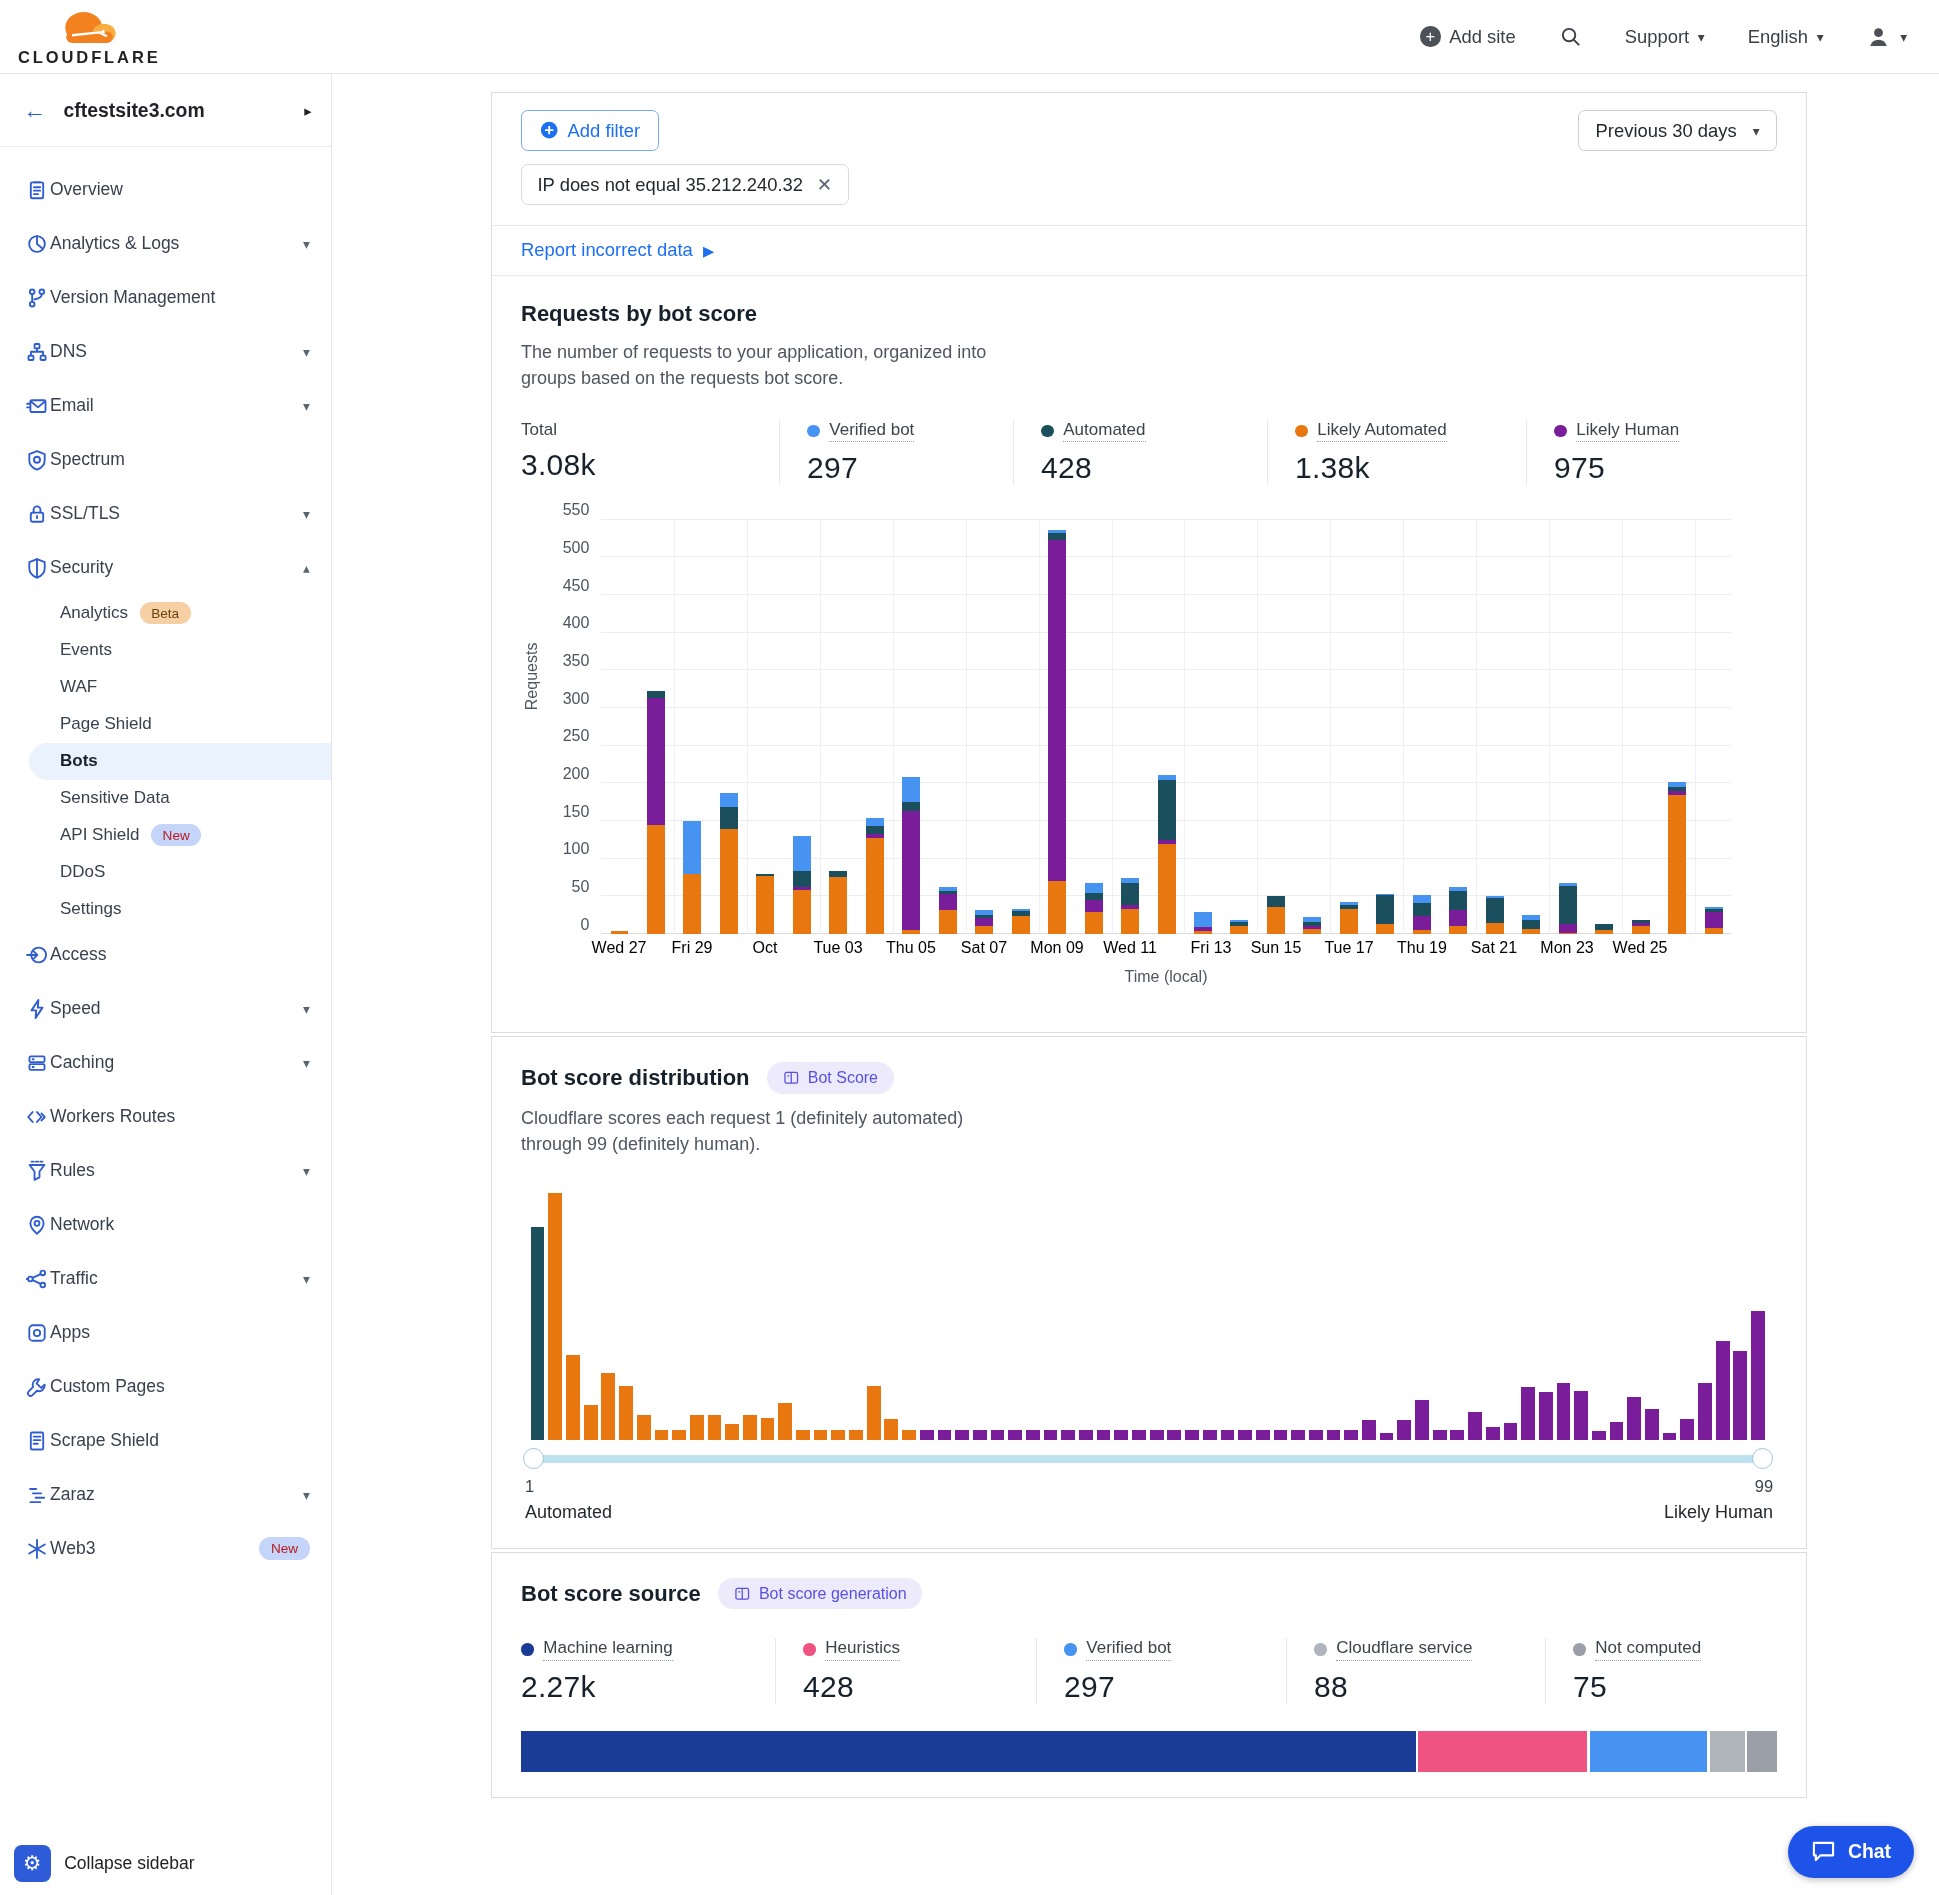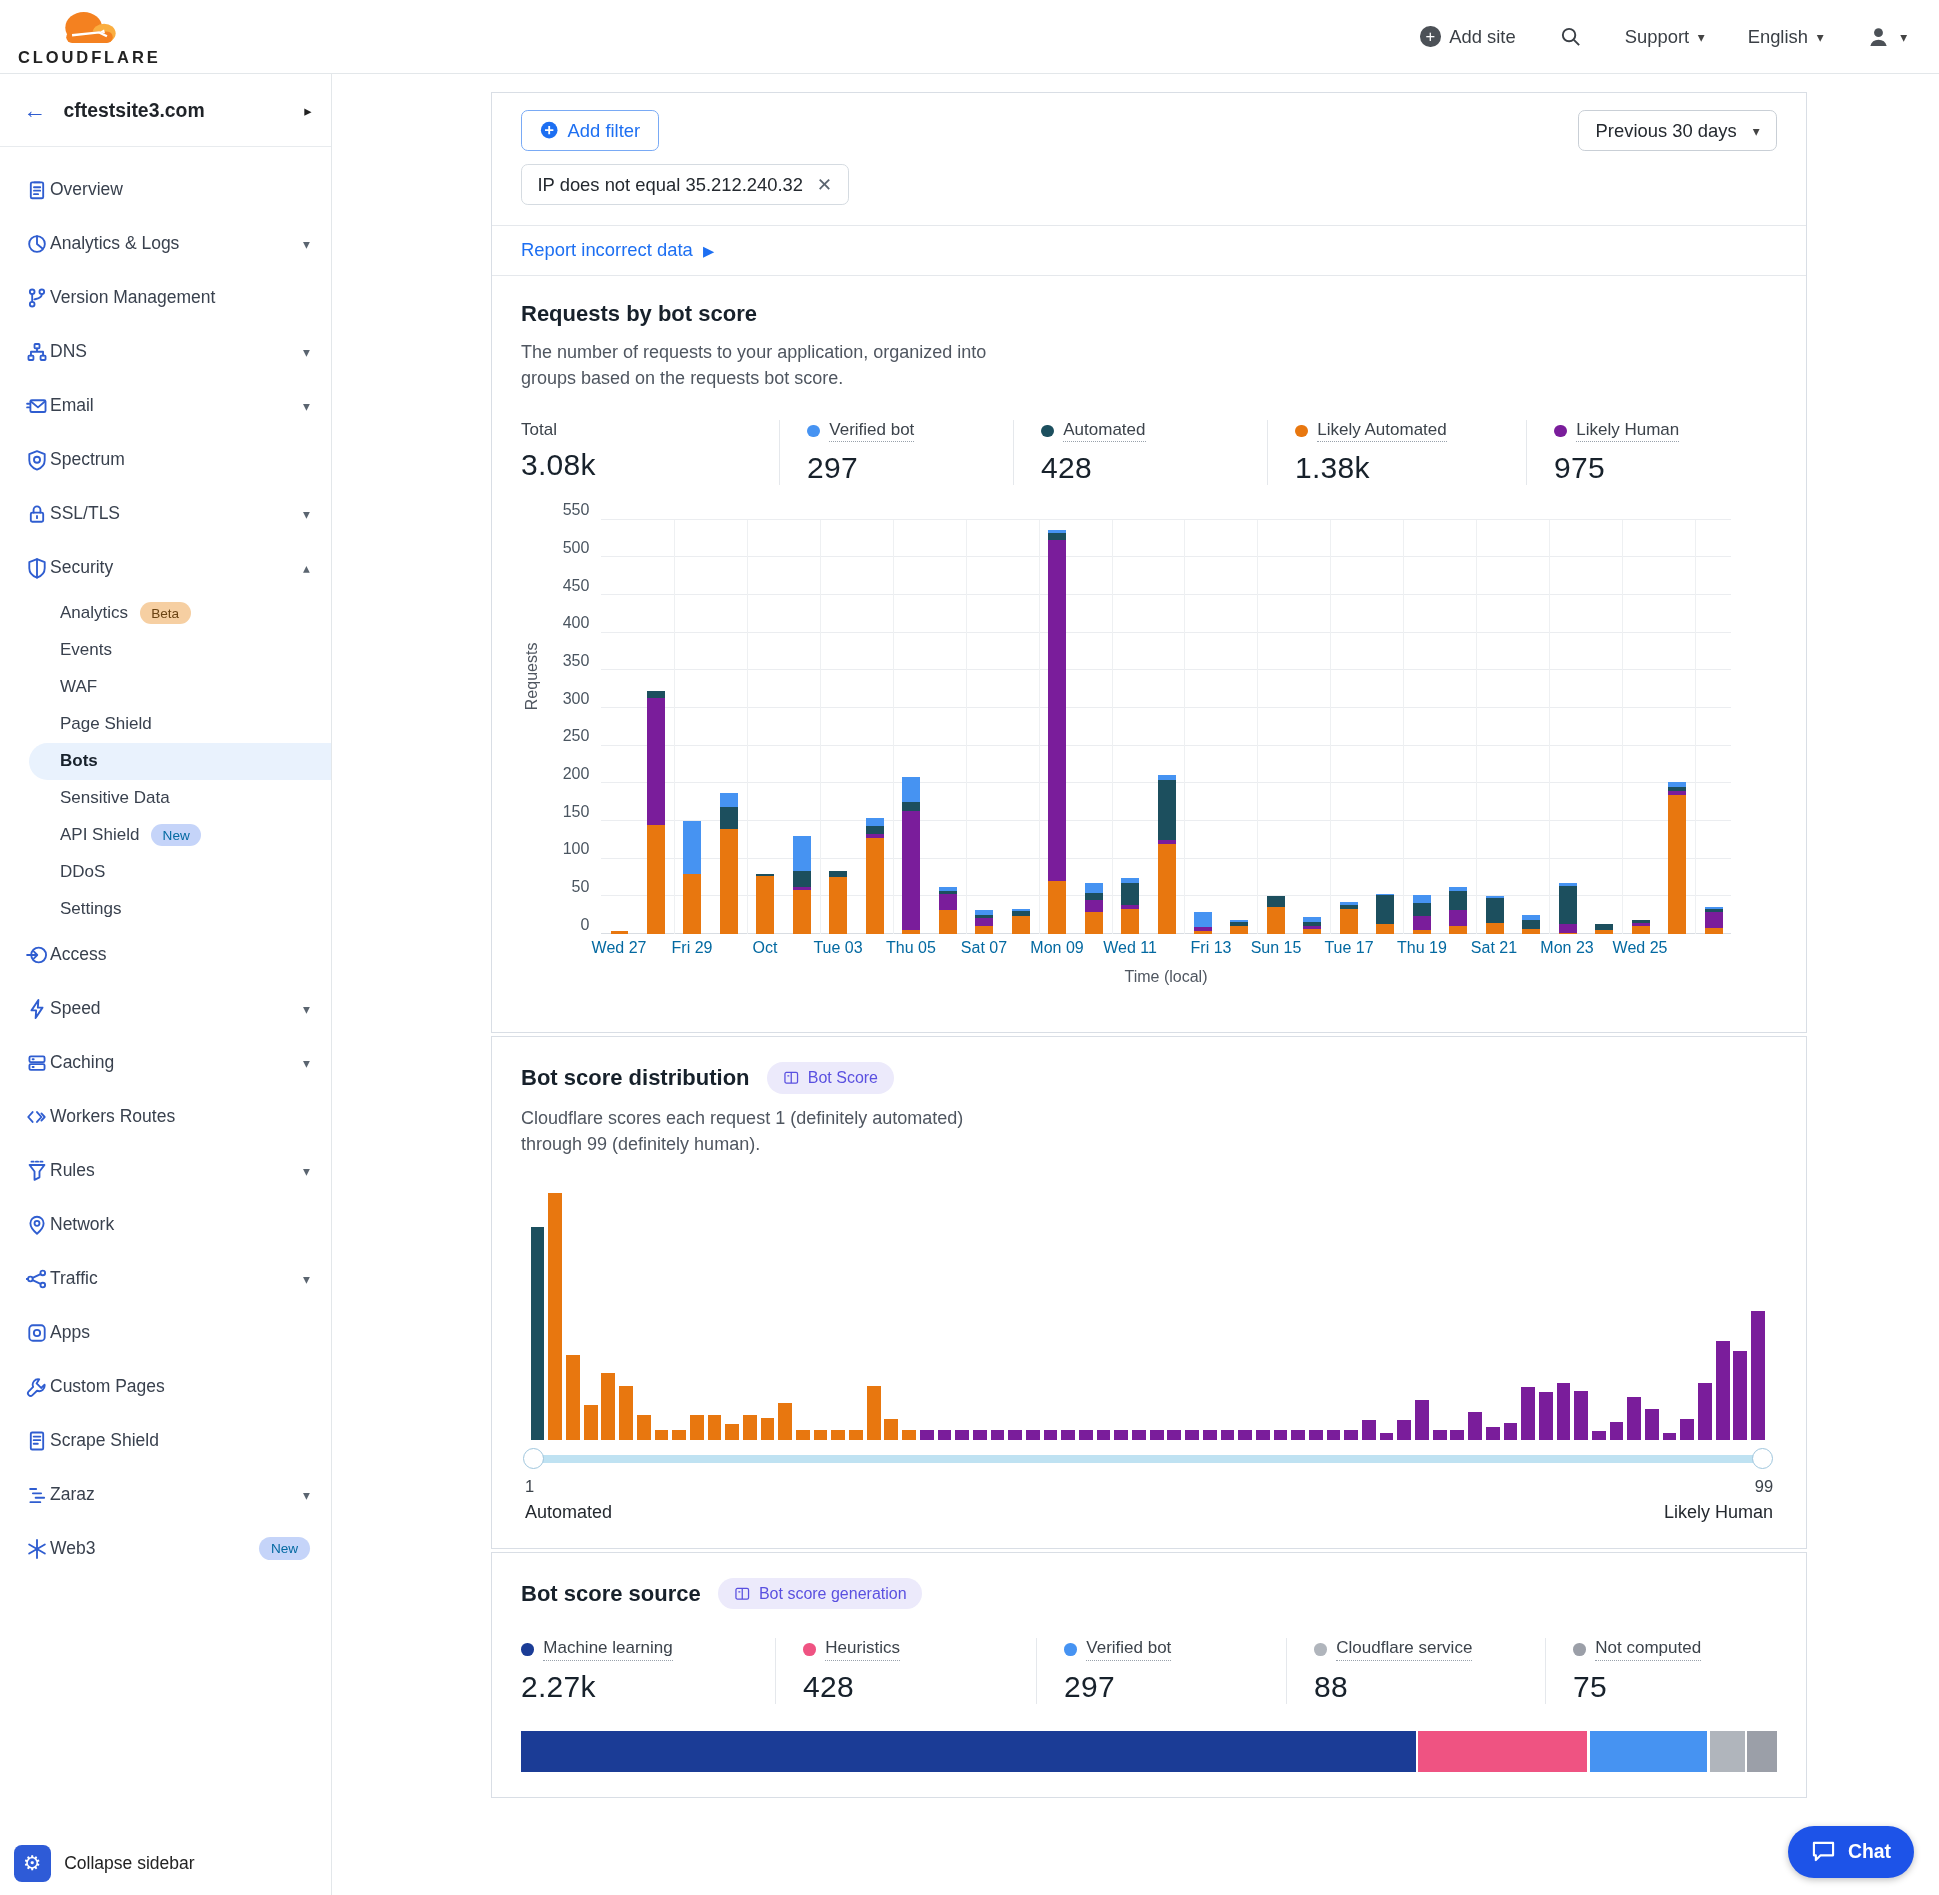--- a/index.html
+++ b/index.html
@@ -27,21 +27,21 @@
   .site-caret { color:#222; font-size:14.6px; }
   .nav-list { padding-top:15.5px; }
   .side-item { height:54px; display:flex; align-items:center; padding:0 21.3px 0 25px; gap:2px; font-size:17.5px; color:#39414e; cursor:pointer; }
   .side-item .ico { width:23px; height:23px; flex:none; display:flex; align-items:center; justify-content:center; }
   .side-item .lbl { flex:1; white-space:nowrap; }
   .side-item .caret { color:#5b6570; }
   .side-sub { height:37px; display:flex; align-items:center; padding:0 11.6px 0 60px; font-size:17px; color:#39414e; cursor:pointer; gap:11.6px; }
   .side-sub.active { background:#e9f2fd; border-radius:969px 0 0 969px; margin-left:29px; padding-left:31px; font-weight:700; color:#17212b; }
   .badge { border-radius:969px; font-size:13.6px; padding:3.9px 11.6px; white-space:nowrap; }
   .badge.beta { background:#f6cfa2; color:#6b4414; }
-  .badge.new { background:#c5d4f9; color:#0369a1; }
+  .badge.new { background:#c5d4f9; color:#b91c1c; }
   .collapse-row { position:absolute; bottom:0; left:0; right:0; height:64px; display:flex; align-items:center; gap:13.6px; padding:0 13.6px; background:#fff; }
   .gear-btn { width:37px; height:37px; border-radius:7.8px; background:#2e5bd7; color:#fff; font-size:20.4px; display:flex; align-items:center; justify-content:center; cursor:pointer; }
   .collapse-lbl { font-size:17.5px; color:#222; }
 
   
   .card { width:1316px; border:1px solid #d9dee5; background:#fff; }
   .card + .card { margin-top:2.9px; }
   .card-a { margin-top:17.5px; }
   .sec-pad { padding:25px 29px; }
   .filter-sec { padding:17.5px 29px 19.4px; position:relative; }
@@ -71,21 +71,21 @@
   .y-title span { position:absolute; left:1.9px; top:54%; transform:rotate(-90deg) translateX(50%); transform-origin:left top; font-size:16px; color:#4f5660; white-space:nowrap; }
   .y-axis { width:47px; position:relative; height:414px; }
   .y-axis div { position:absolute; right:11.6px; transform:translateY(-50%); font-size:16px; color:#4a5560; }
   .plot { position:relative; width:1130px; height:414px; }
   .gl-h { position:absolute; left:0; right:0; height:1px; background:#ebedf0; }
   .gl-h.zero { background:#d9dde2; }
   .gl-v { position:absolute; top:0; bottom:0; width:1px; background:#eef0f2; }
   .bar { position:absolute; bottom:0; width:17.5px; display:flex; flex-direction:column-reverse; }
   .bar div { width:100%; }
   .x-ticks { position:absolute; top:419px; left:0; width:100%; height:23px; }
-  .x-ticks div { position:absolute; transform:translateX(-50%); font-size:16px; color:#0369a1; white-space:nowrap; }
+  .x-ticks div { position:absolute; transform:translateX(-50%); font-size:16px; color:#000000; white-space:nowrap; }
   .x-axis-title { position:absolute; top:448px; width:100%; text-align:center; font-size:16px; color:#4f5660; }
 
   
   .hist { margin:33px 11.6px 0 9.7px; height:250px; display:flex; align-items:flex-end; gap:3.9px; }
   .hist div { flex:1; }
   .slider { position:relative; margin:7.8px 5.8px 0 3.9px; height:21.3px; }
   .slider .track { position:absolute; top:6.8px; left:0; right:0; height:7.8px; border-radius:3.9px; background:#bfe2f2; }
   .slider .handle { position:absolute; top:0; width:21.3px; height:21.3px; border-radius:50%; background:#fff; border:1.9px solid #9fc6dd; cursor:pointer; }
   .slider .handle.left { left:-1.9px; }
   .slider .handle.right { right:-1.9px; }

